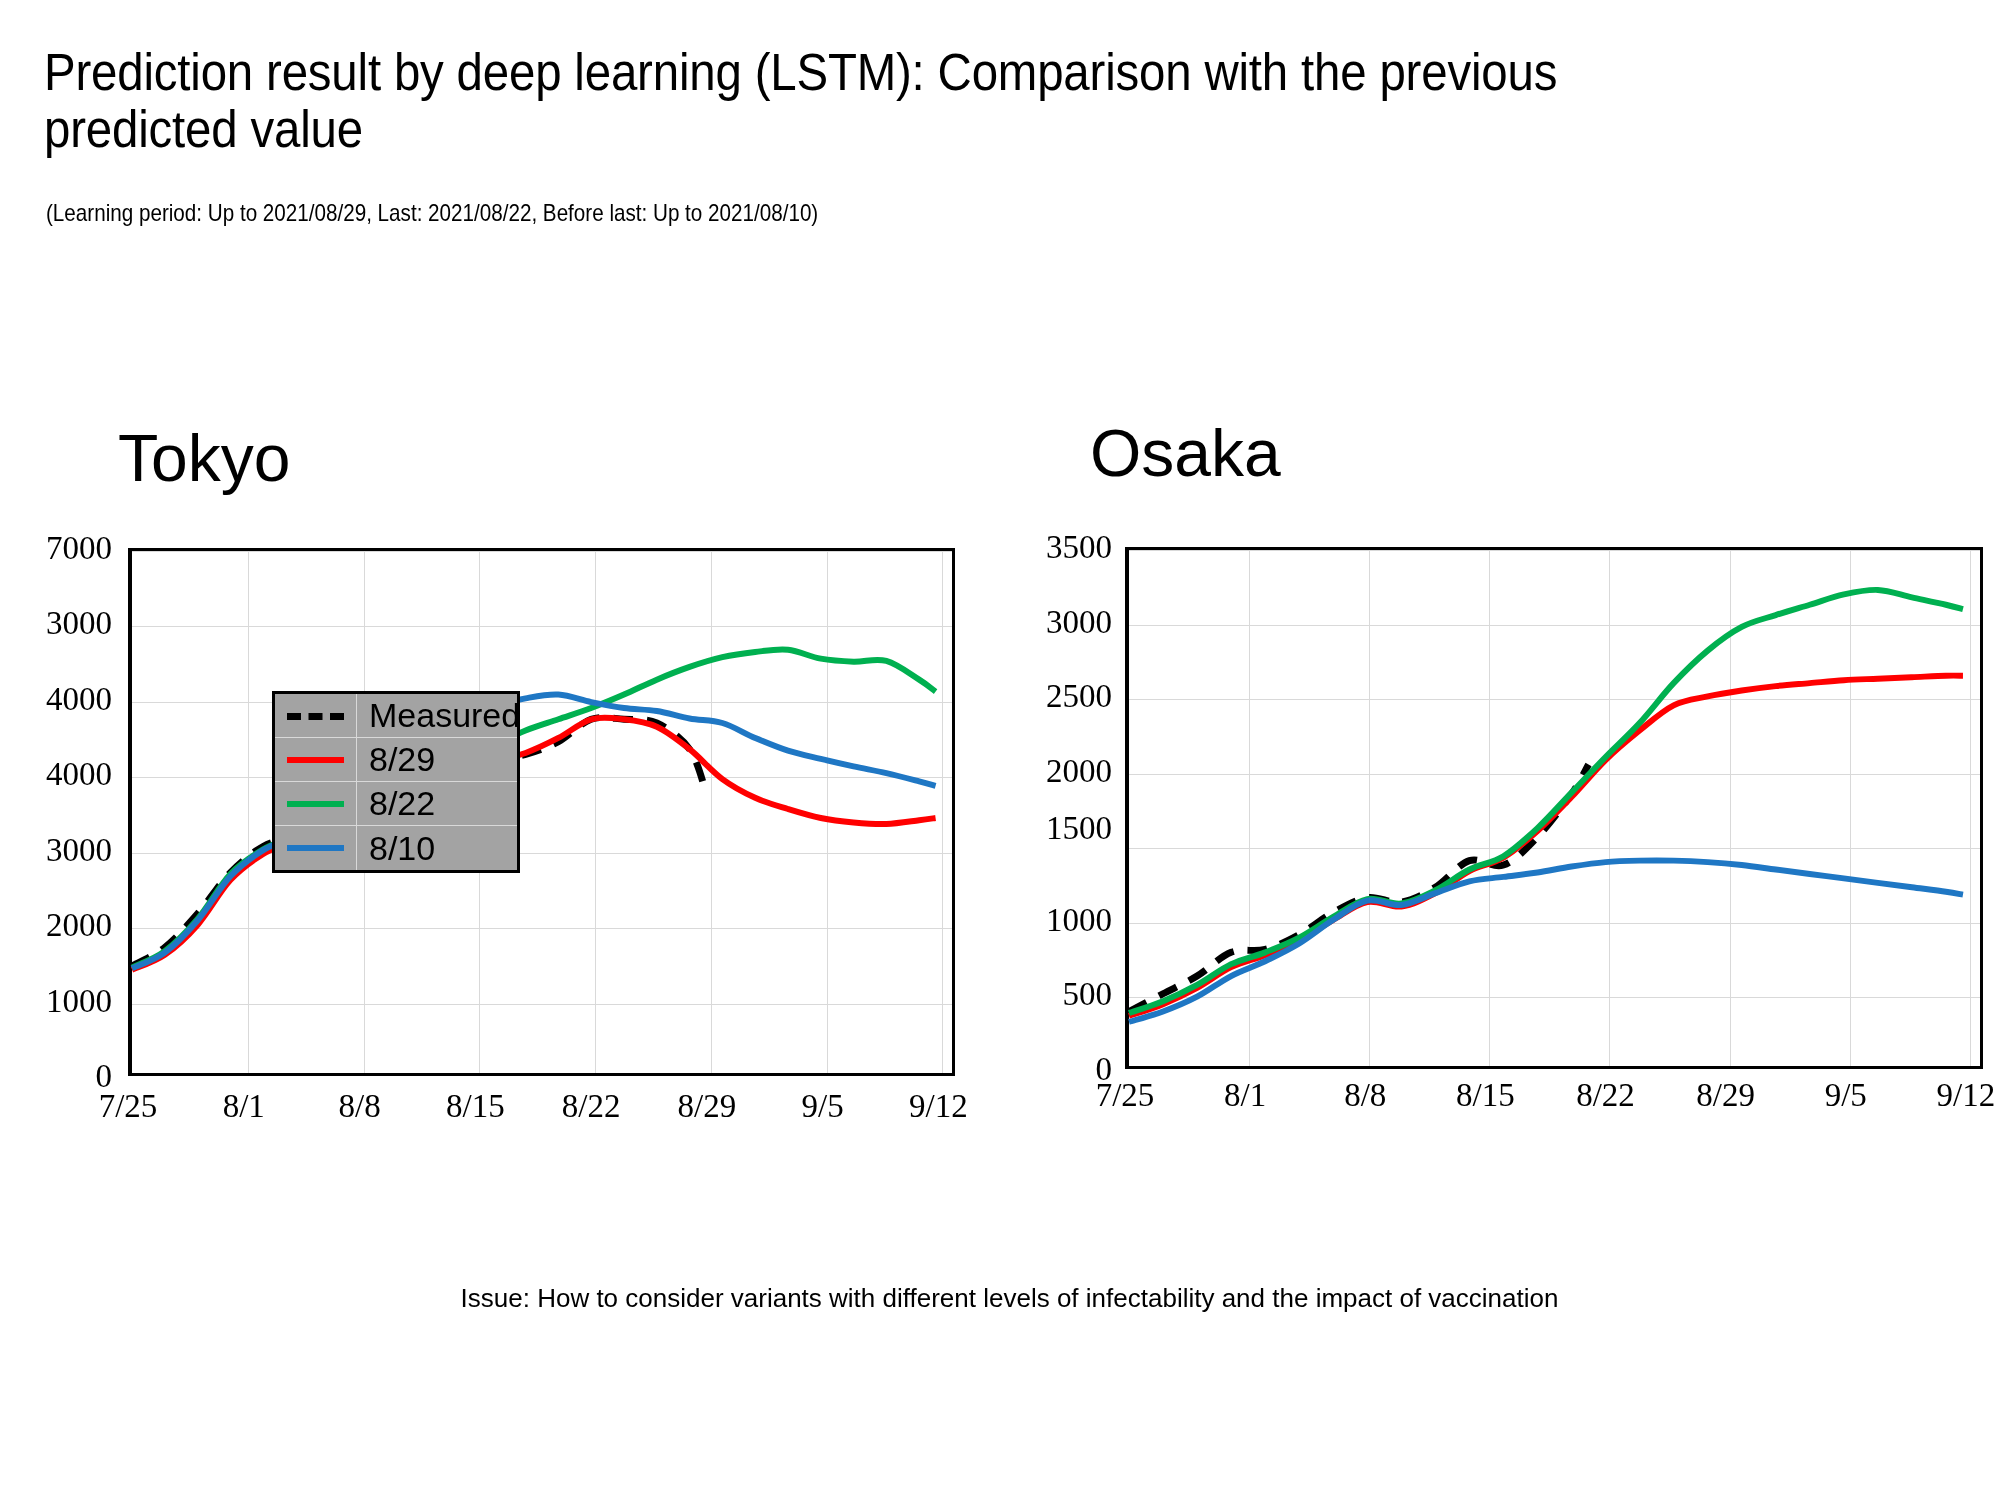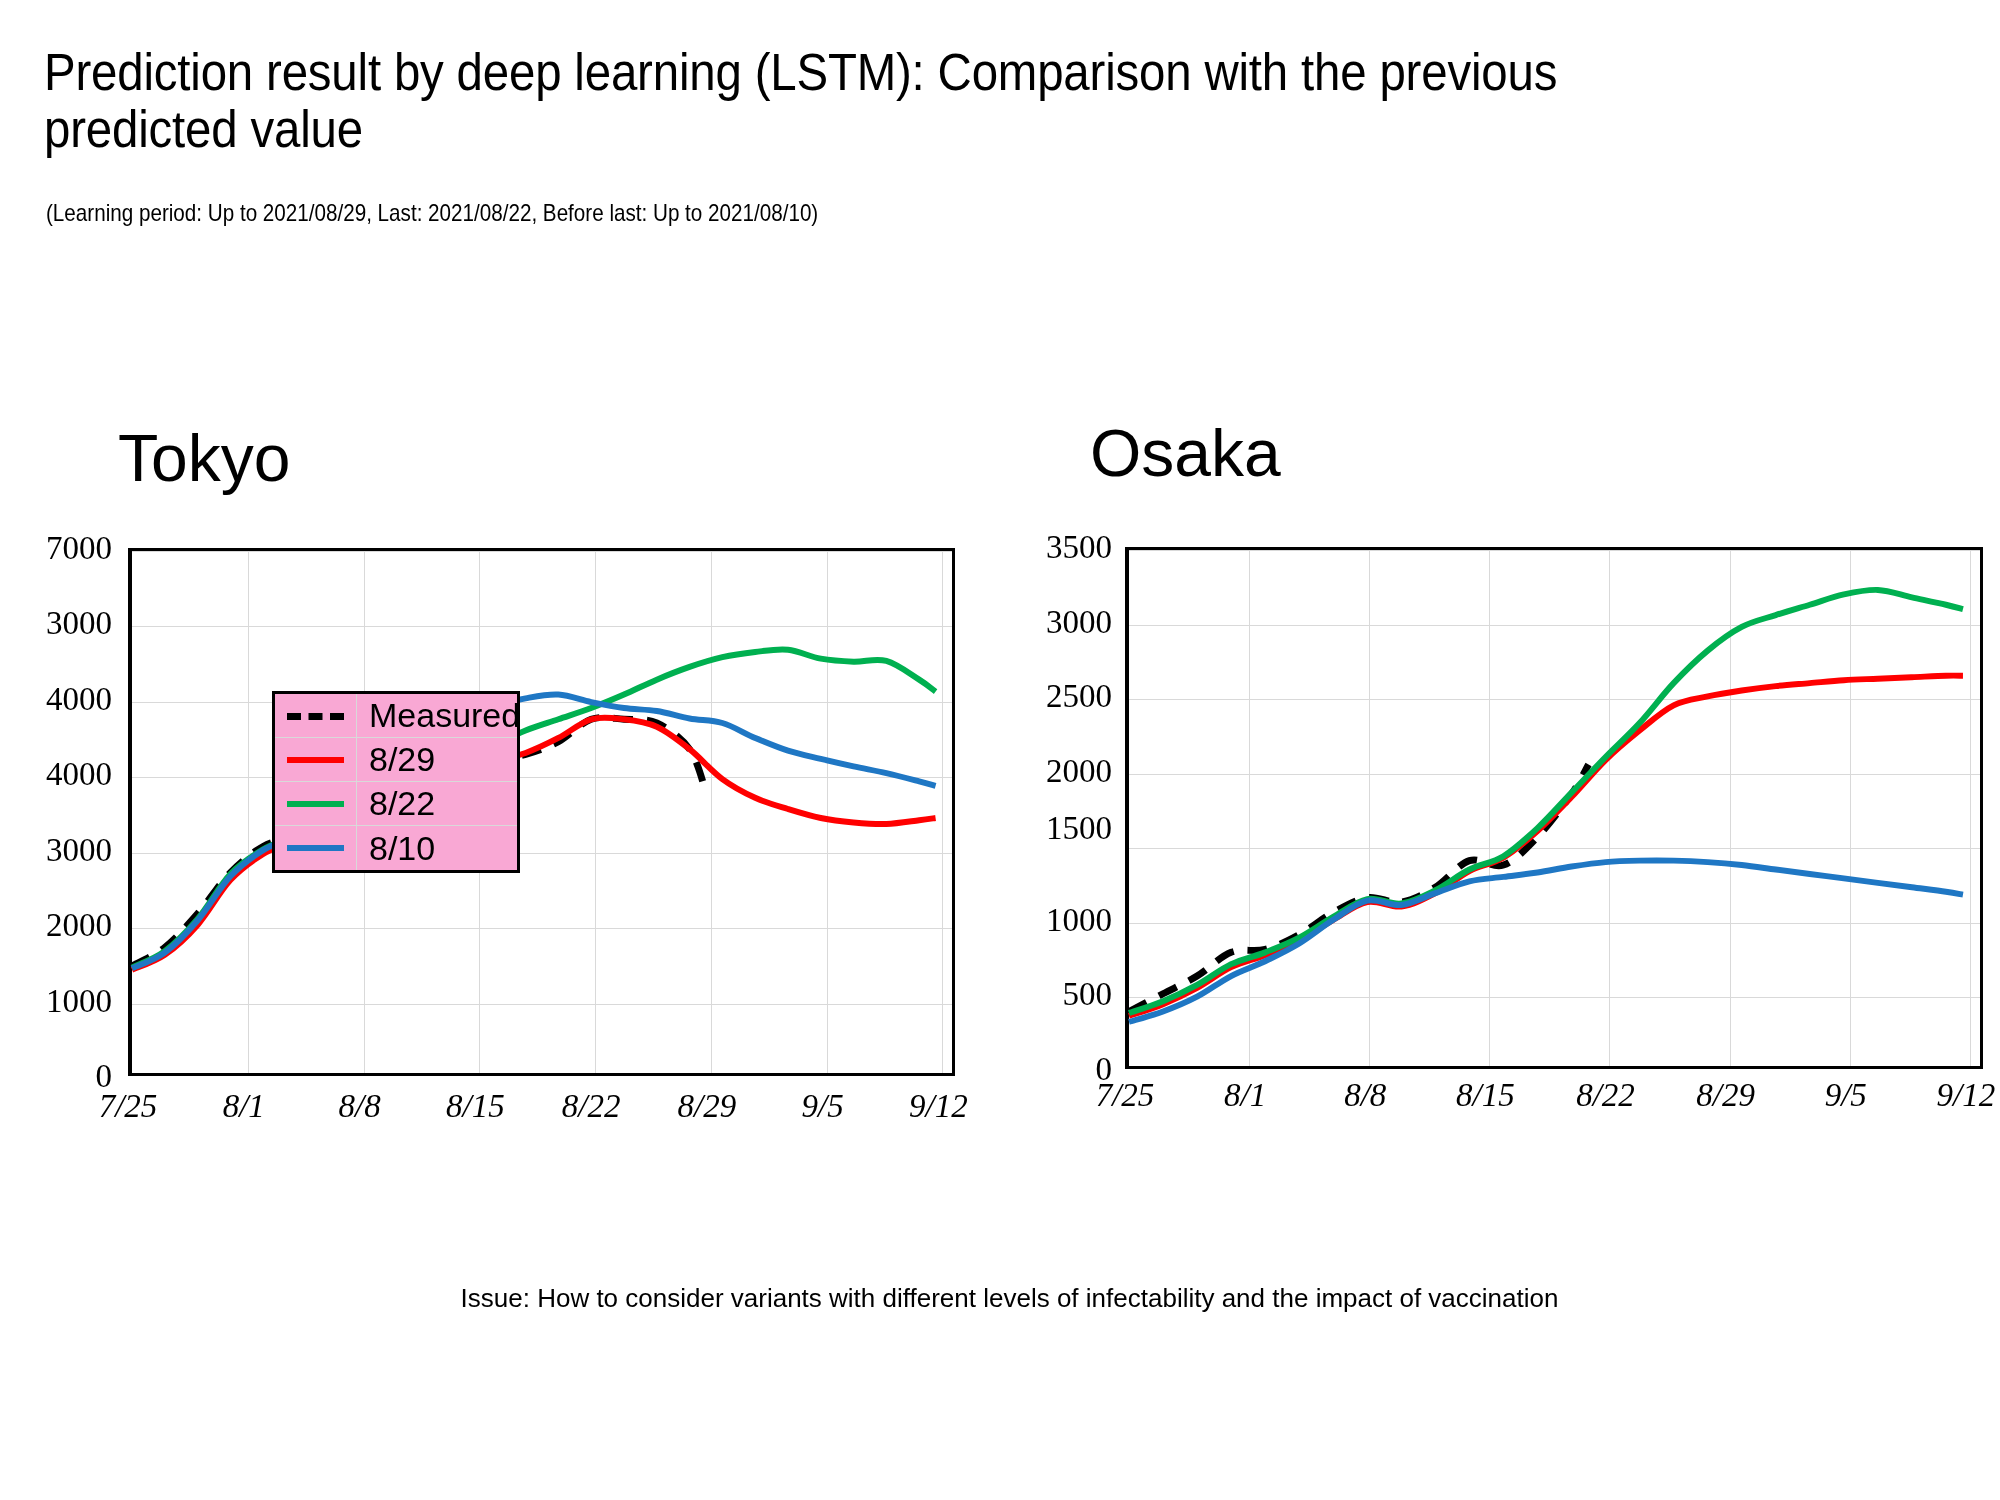--- a/index.html
+++ b/index.html
@@ -86,35 +86,34 @@
   #tokyo-yticks { left: 0; top: 128px; width: 112px; height: 528px; }
   #osaka-yticks { left: 0; top: 132px; width: 92px;  height: 522px; }
 
   .xtick {
     position: absolute;
     font-family: "Liberation Serif", serif;
     font-size: 33px;
     color: #000;
     white-space: nowrap;
     transform: translateX(-50%);
-    font-style: italic;
   }
   .xtick-row { position: absolute; height: 44px; }
   #tokyo-xticks { left: 128px; top: 668px; width: 827px; }
   #osaka-xticks { left: 105px; top: 662px; width: 858px; }
 
   svg.series { position: absolute; inset: 0; overflow: visible; }
 
   
   #tokyo-legend {
     position: absolute;
     left: 140px; top: 140px;
     width: 248px; height: 182px;
     border: 3px solid #000;
-    background: #f9a8d4;
+    background: #a3a3a3;
     z-index: 5;
   }
   .legend-row {
     display: flex; align-items: center;
     height: 25%;
     border-bottom: 1px solid #d9d9d9;
   }
   .legend-row:last-child { border-bottom: none; }
   .legend-swatch {
     width: 82px; min-width: 82px; height: 100%;

